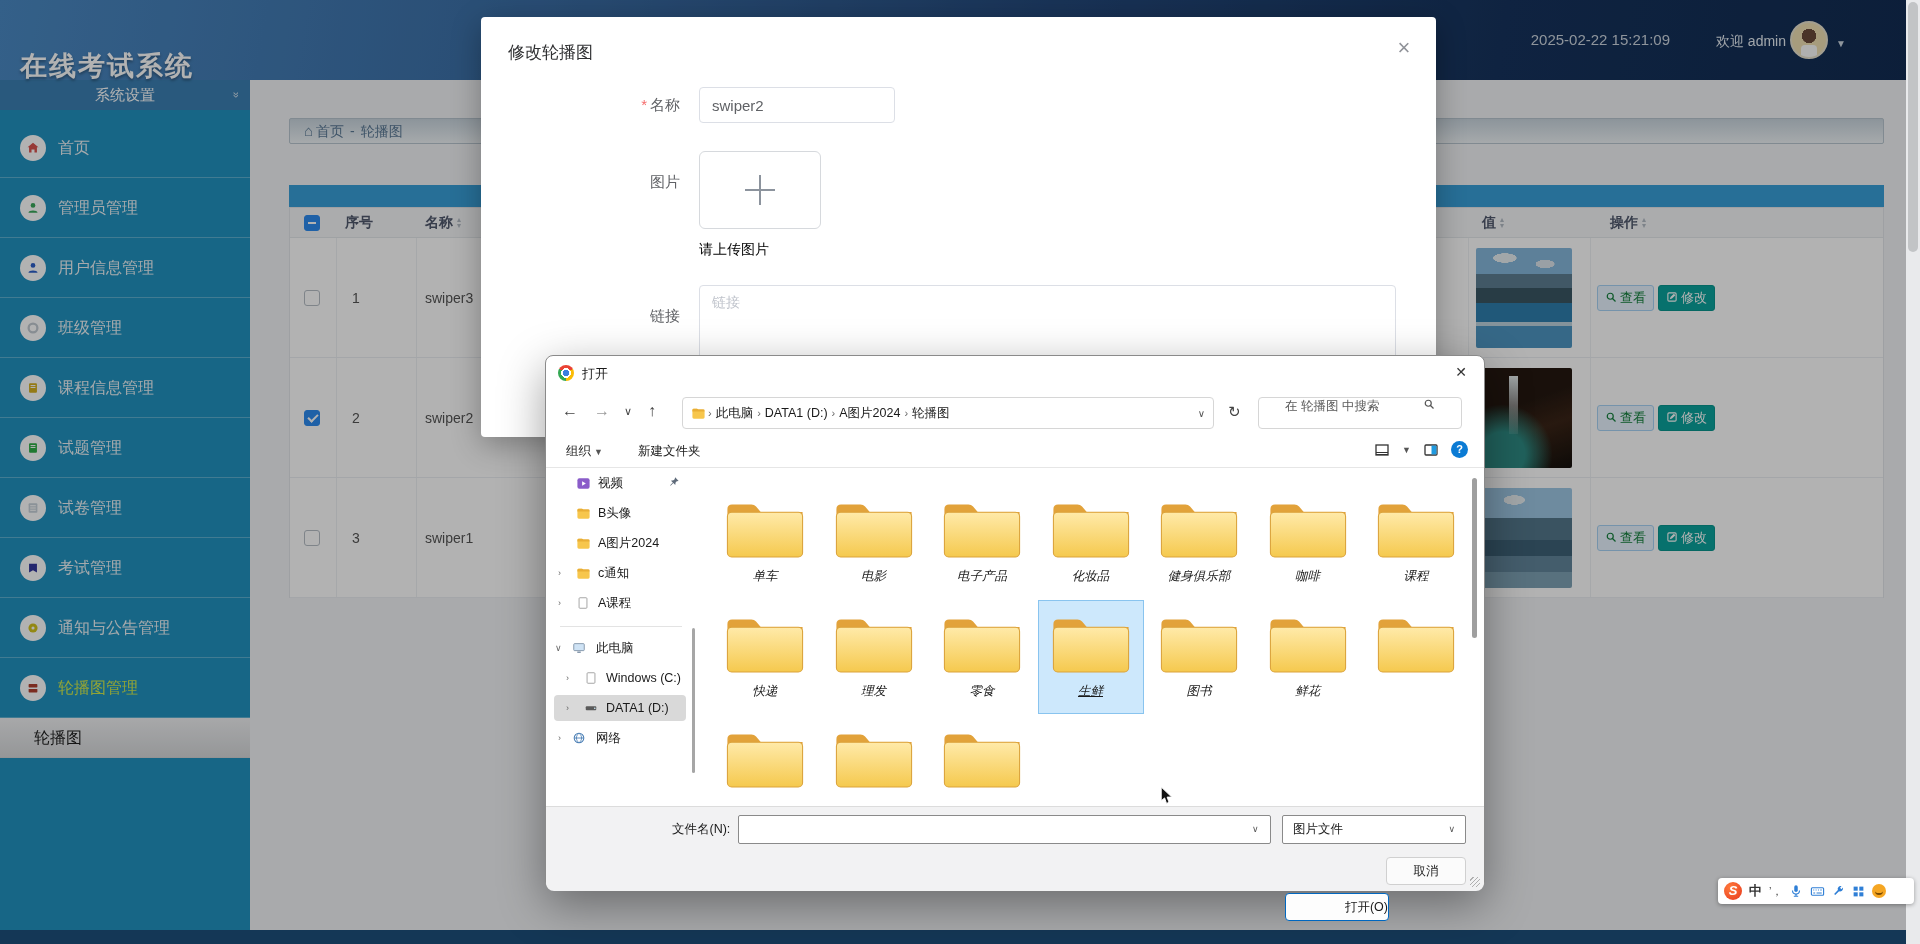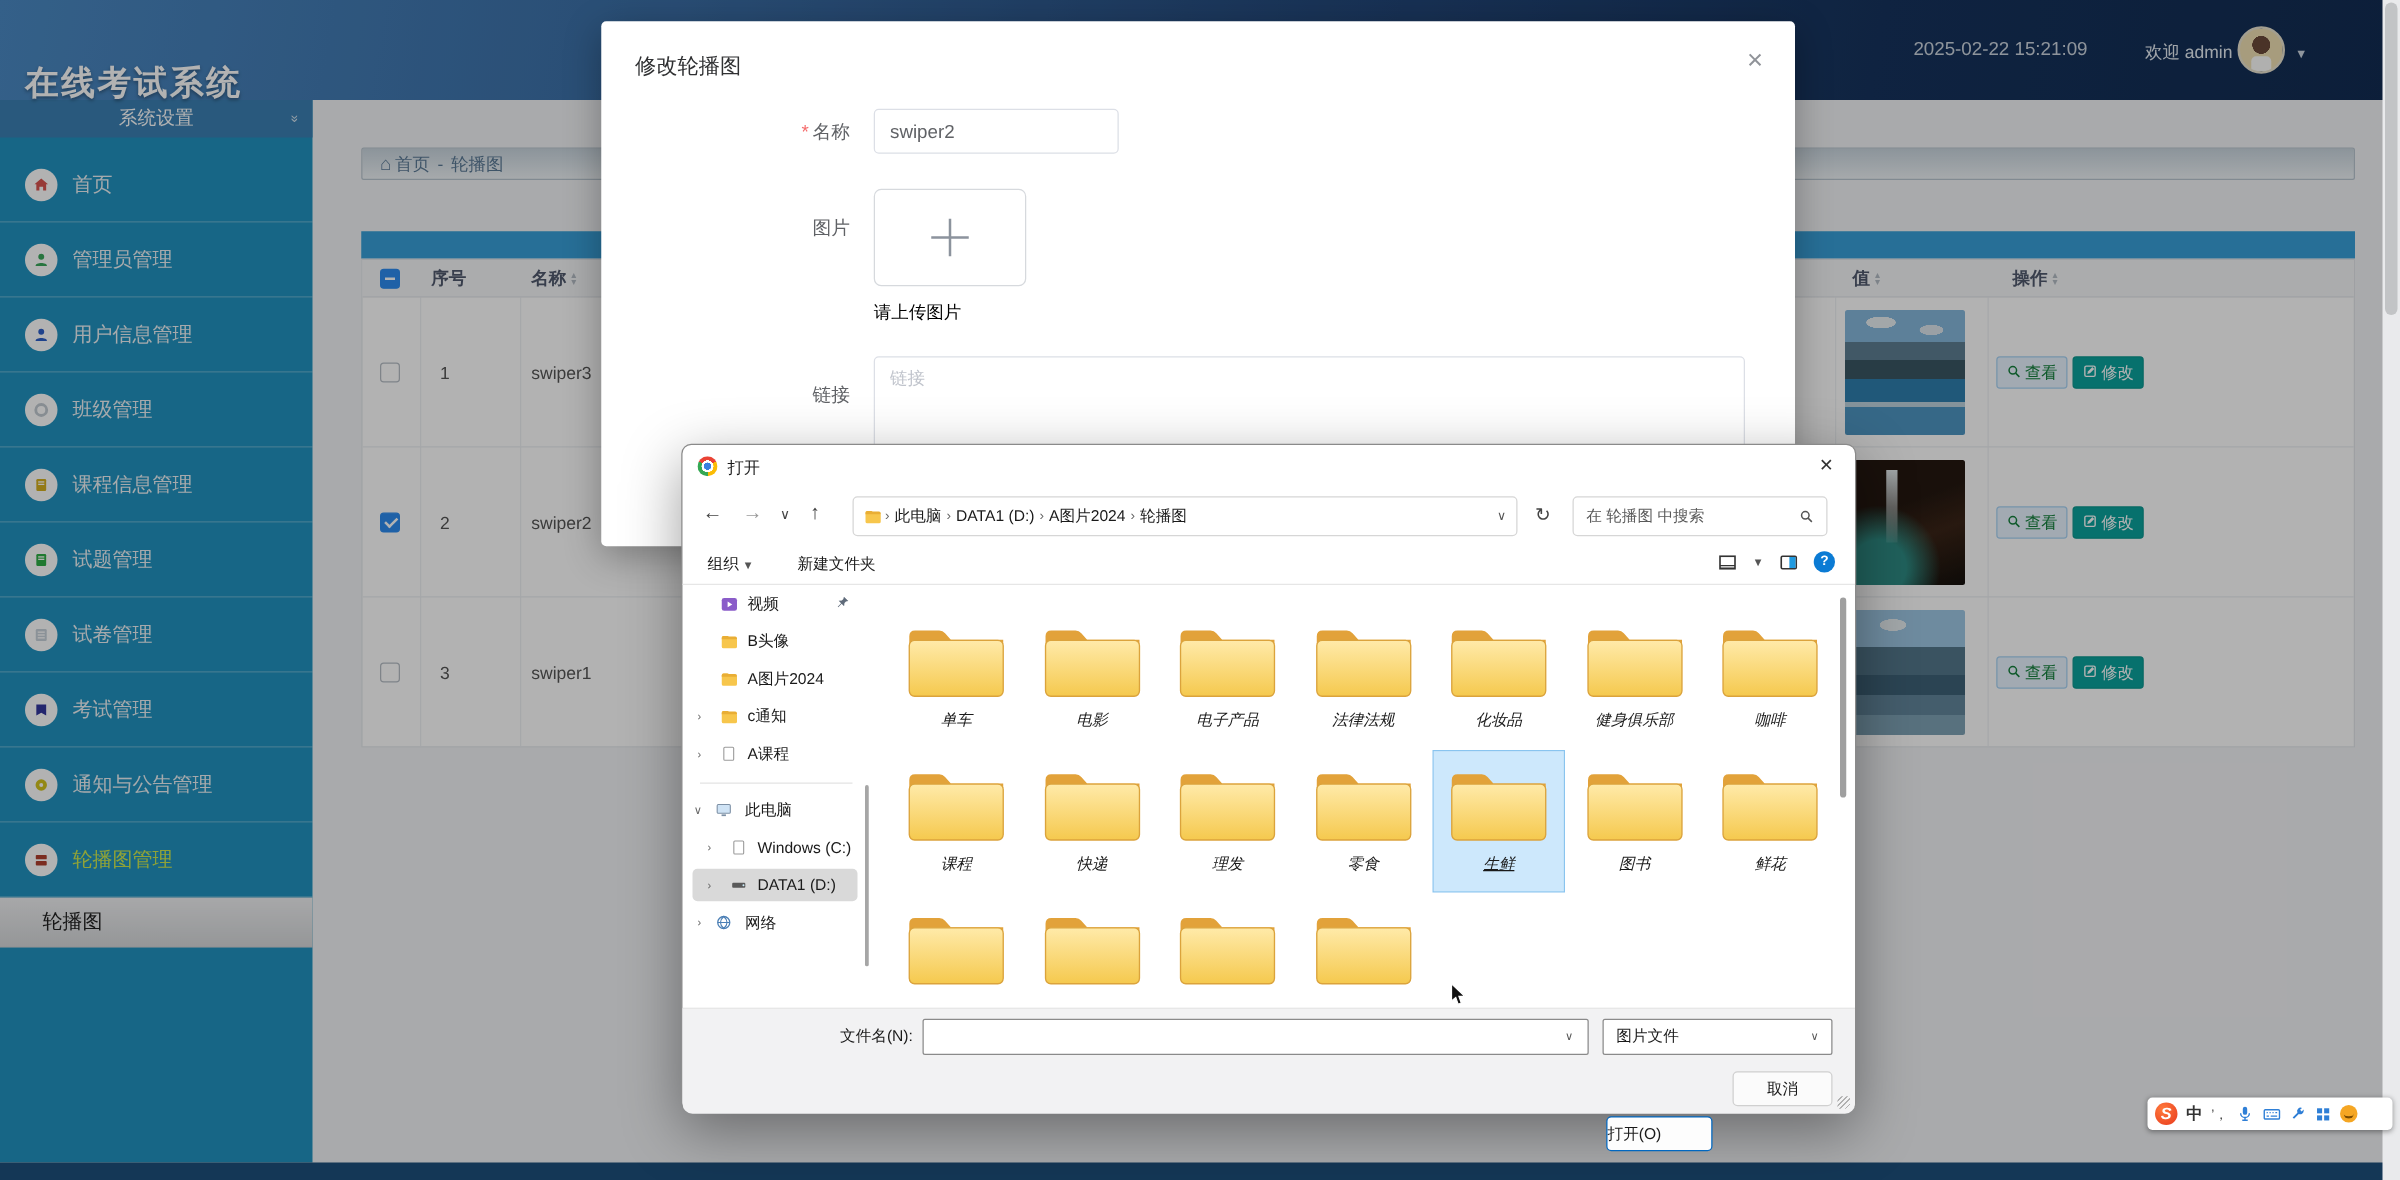--- a/index.html
+++ b/index.html
@@ -131,21 +131,21 @@
   .fd-addr { position:absolute; left:136px; top:7px; width:532px; height:32px; border:1px solid #d6d6d6;
     border-radius:4px; display:flex; align-items:center; padding:0 8px; font-size:12.5px; color:#1a1a1a; }
   .fd-addr .seg { padding:0 4px; cursor:pointer; white-space:nowrap;}
   .fd-addr .csep { color:#666; font-size:11px; }
   .fd-addr .csep::before{content:"\203A";}
   .fd-addr-chev { margin-left:auto; color:#555; font-size:10px; cursor:pointer;}
   .fd-addr-chev::before{content:"\2228";}
   .fd-refresh { position:absolute; left:682px; top:13px; font-size:15px; color:#444; cursor:pointer;}
   .fd-refresh::before{content:"\21BB";}
   .fd-search { position:absolute; left:712px; top:7px; width:204px; height:32px; border:1px solid #d6d6d6;
-    border-radius:4px; display:flex; align-items:center; padding:0 10px; font-size:12.5px; color:#5a5a5a; }
+    border-radius:4px; display:flex; align-items:flex-start; padding:0 26px; font-size:12.5px; color:#5a5a5a; }
   .fd-search .mag { margin-left:auto; color:#555; }
   .fd-toolbar { position:absolute; left:0; top:80px; width:100%; height:32px; border-bottom:1px solid #e6e6e6;
     font-size:12.5px; color:#1a1a1a; }
   .fd-organize { position:absolute; left:20px; top:7px; cursor:pointer;}
   .fd-organize .dd { font-size:9px; color:#555; margin-left:3px;}
   .fd-organize .dd::before{content:"\25BC";}
   .fd-newfolder { position:absolute; left:92px; top:7px; cursor:pointer;}
   .fd-tb-right { position:absolute; right:16px; top:5px; display:flex; align-items:center; gap:12px;}
   .fd-tb-right .ic { color:#333; cursor:pointer; display:flex; align-items:center;}
   .fd-tb-right .dd { font-size:9px; color:#555; cursor:pointer;}
@@ -185,22 +185,22 @@
     border-top:1px solid #dcdcdc; border-radius:0 0 8px 8px; }
   .fd-fn-label { position:absolute; left:126px; top:14px; font-size:12.5px; color:#1a1a1a; }
   .fd-fn-input { position:absolute; left:192px; top:8px; width:533px; height:29px; border:1px solid #8a8a8a;
     border-radius:2px; background:#fff; font-size:12.5px; padding:0 24px 0 8px; font-family:inherit;}
   .fd-fn-chev { position:absolute; left:706px; top:17px; font-size:9px; color:#555;}
   .fd-fn-chev::before{content:"\2228";}
   .fd-type { position:absolute; left:736px; top:8px; width:184px; height:29px; border:1px solid #8a8a8a;
     border-radius:2px; background:#fff; font-size:12.5px; color:#1a1a1a; line-height:27px; padding-left:10px; cursor:pointer;}
   .fd-type .chev { position:absolute; right:10px; top:0; font-size:9px; color:#555;}
   .fd-type .chev::before{content:"\2228";}
-  .fd-open-btn { position:absolute; left:739px; top:50px; width:85px; height:28px; background:#fdfdfd;
-    border:1px solid #0067c0; border-radius:4px; font-size:12.5px; color:#1a1a1a; text-align:left; line-height:26px; cursor:pointer;margin-top:36px;}
+  .fd-open-btn { position:absolute; left:739px; top:50px; width:104px; height:28px; background:#fdfdfd;
+    border:1px solid #0067c0; border-radius:4px; font-size:12.5px; color:#1a1a1a; text-align:right; line-height:26px; cursor:pointer;margin-top:36px;}
   .fd-cancel-btn { position:absolute; left:840px; top:50px; width:80px; height:28px; background:#fbfbfb;
     border:1px solid #d0d0d0; border-radius:4px; font-size:12.5px; color:#1a1a1a; text-align:center; line-height:26px; cursor:pointer;}
   .fd-grip { position:absolute; right:4px; bottom:4px; width:10px; height:10px;
     background:repeating-linear-gradient(135deg, transparent 0 2px, #b0b0b0 2px 3px); }
 
   
   .ime { position:absolute; left:1718px; top:878px; width:196px; height:26px; background:#fff;
     border-radius:4px; box-shadow:0 1px 4px rgba(0,0,0,.35); z-index:80; display:flex; align-items:center;
     gap:7px; padding:0 6px; }
   .ime-logo { width:18px; height:18px; border-radius:50%; background:radial-gradient(circle at 35% 30%,#ff7a3c,#e8391d);
@@ -689,33 +689,20 @@
                 <defs>
                   <linearGradient id="fgrad" x1="0" y1="0" x2="0" y2="1">
                     <stop offset="0" stop-color="#ffeaa9"></stop>
                     <stop offset="1" stop-color="#f5c94e"></stop>
                   </linearGradient>
                 </defs>
                 <path d="M3 12V8.4Q3 5.8 5.6 5.8H16.4Q18 5.8 19 7l2.6 3H45v2z" fill="#e2a23a"></path>
                 <rect x="3" y="10.2" width="42" height="25" rx="2.4" fill="url(#fgrad)" stroke="#dba33c" stroke-width="0.6"></rect>
               </svg></span>
             <span class="flabel">电子产品</span>
-          </div>
-          <div class="folder-cell">
-            <span class="fico"><svg width="86" height="68" viewBox="0 0 48 38">
-                <defs>
-                  <linearGradient id="fgrad" x1="0" y1="0" x2="0" y2="1">
-                    <stop offset="0" stop-color="#ffeaa9"></stop>
-                    <stop offset="1" stop-color="#f5c94e"></stop>
-                  </linearGradient>
-                </defs>
-                <path d="M3 12V8.4Q3 5.8 5.6 5.8H16.4Q18 5.8 19 7l2.6 3H45v2z" fill="#e2a23a"></path>
-                <rect x="3" y="10.2" width="42" height="25" rx="2.4" fill="url(#fgrad)" stroke="#dba33c" stroke-width="0.6"></rect>
-              </svg></span>
-            <span class="flabel">法律法规</span>
           </div>
           <div class="folder-cell">
             <span class="fico"><svg width="86" height="68" viewBox="0 0 48 38">
                 <defs>
                   <linearGradient id="fgrad" x1="0" y1="0" x2="0" y2="1">
                     <stop offset="0" stop-color="#ffeaa9"></stop>
                     <stop offset="1" stop-color="#f5c94e"></stop>
                   </linearGradient>
                 </defs>
                 <path d="M3 12V8.4Q3 5.8 5.6 5.8H16.4Q18 5.8 19 7l2.6 3H45v2z" fill="#e2a23a"></path>

